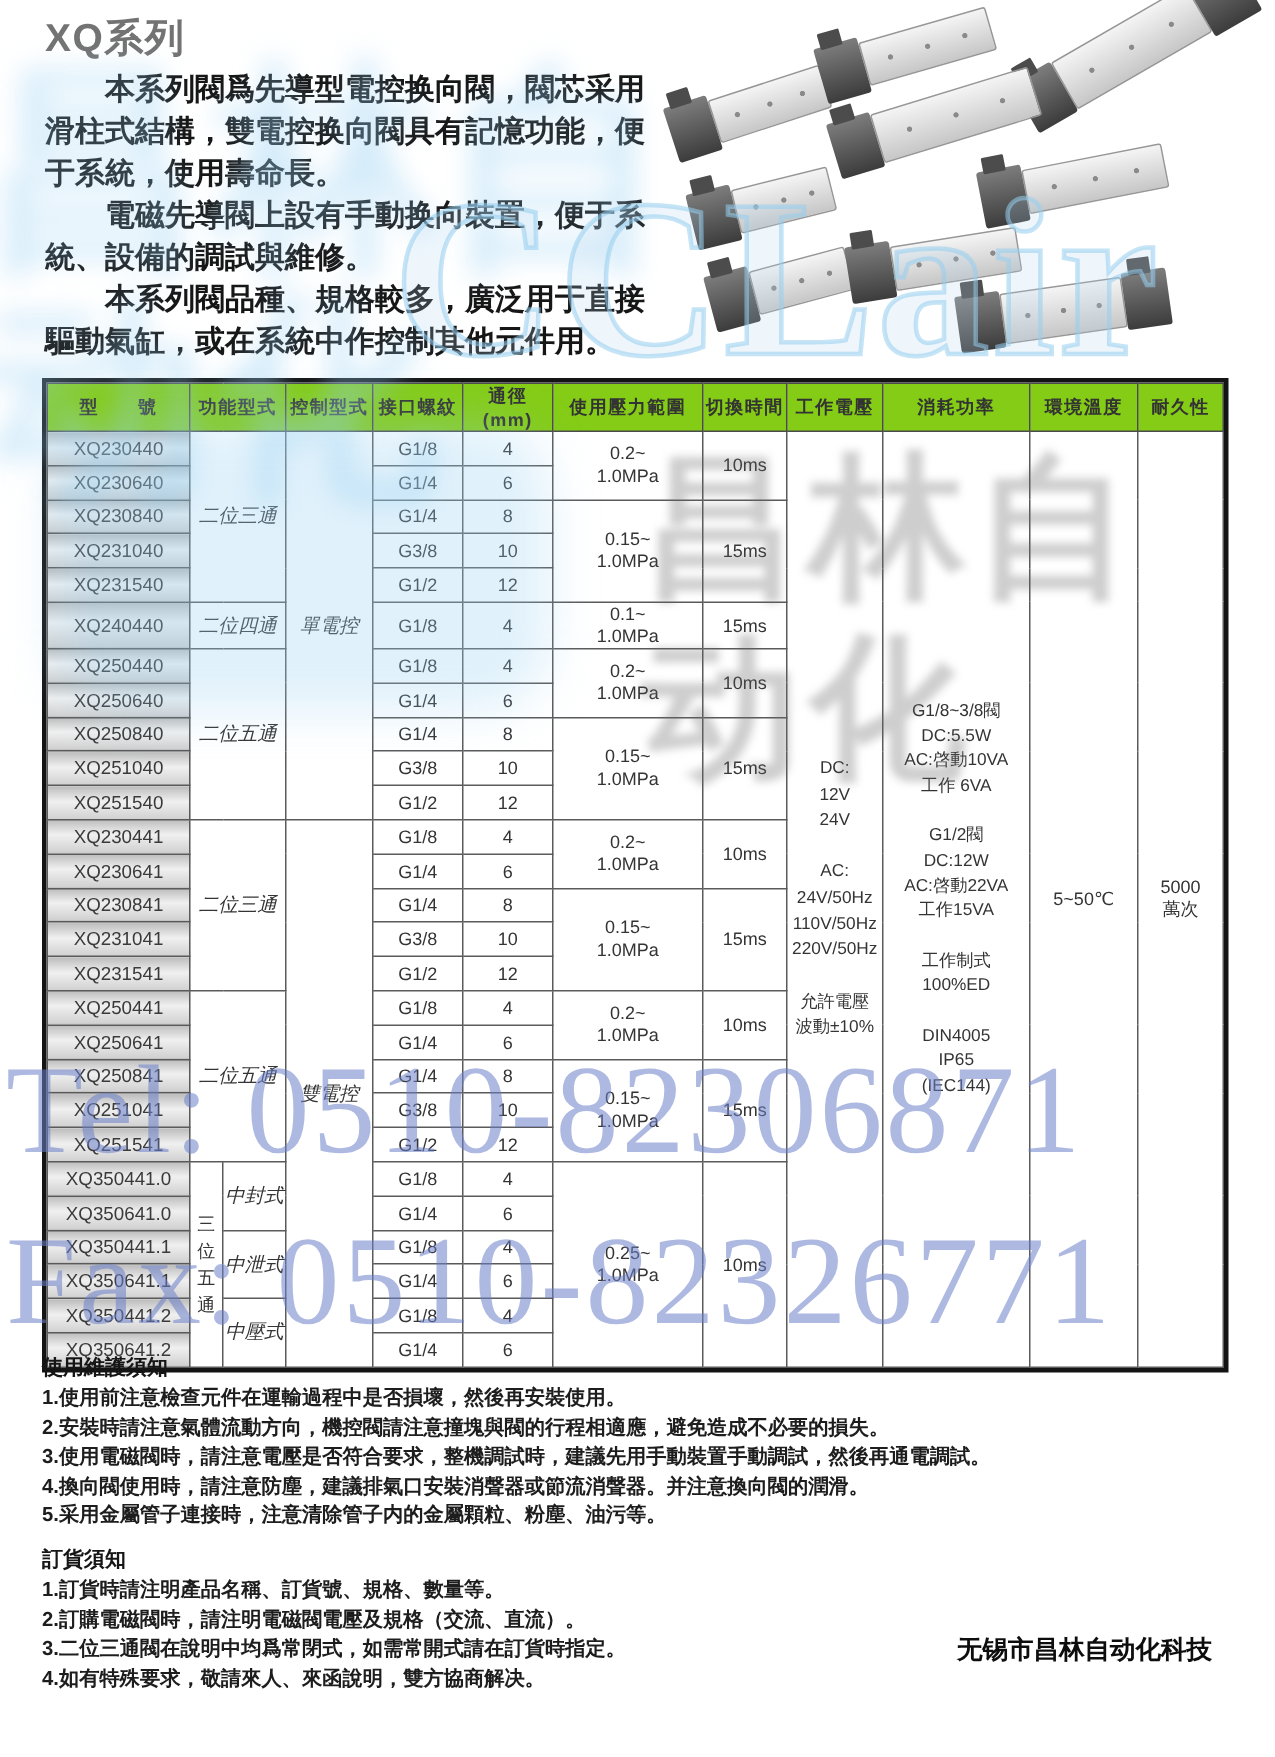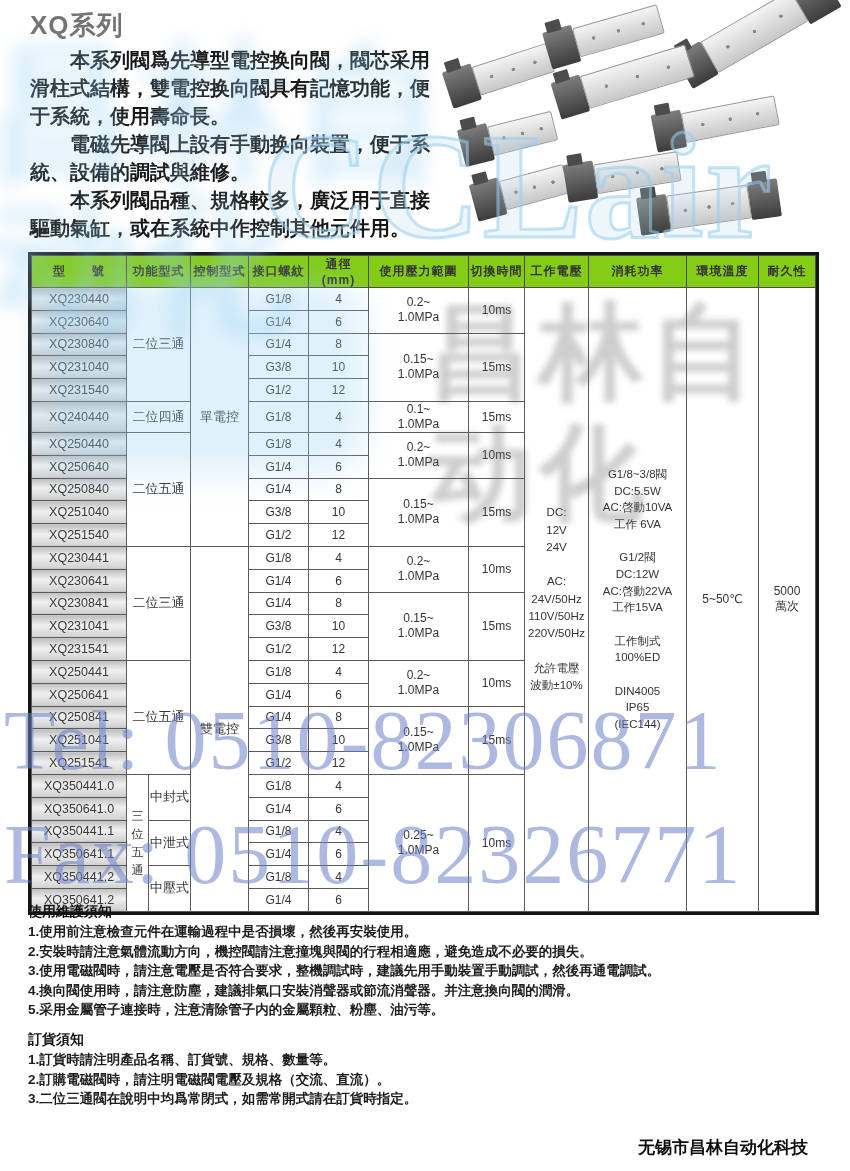--- a/index.html
+++ b/index.html
@@ -18,32 +18,32 @@
   .coil::before{content:"";position:absolute;left:5px;top:-9px;width:15px;height:11px;background:#4c4c4c;border-radius:1px;}
   .vbody{height:28px;background:linear-gradient(180deg,#f4f4f4,#c7c7c7);border:1px solid #979797;border-radius:2px;flex:1 1 auto;
          background-image:radial-gradient(circle at 20% 50%,#8a8a8a 1.5px,transparent 2px),radial-gradient(circle at 50% 50%,#8a8a8a 1.5px,transparent 2px),radial-gradient(circle at 80% 50%,#8a8a8a 1.5px,transparent 2px),linear-gradient(180deg,#f4f4f4,#c7c7c7);}
   
   .tablewrap{position:absolute;left:28px;top:252px;border:3px solid #141414;z-index:1;}
   table{border-collapse:collapse;table-layout:fixed;width:784px;}
   th{height:26px;background:#84cc16;border:1px solid #4a4a4a;font-size:12px;font-weight:600;color:#333;letter-spacing:1px;padding:0;}
   tbody tr{height:22.8px;}
   td{border:1px solid #5a5a5a;font-size:12px;text-align:center;vertical-align:middle;color:#343434;padding:0;background:#fff;}
   td.model{background:linear-gradient(180deg,#bdbdbd,#f0f0f0 45%,#d0d0d0);font-size:12.5px;color:#3a3a3a;}
-  td.fn,td.ctrl,td.sub{font-size:13px;}
+  td.fn,td.ctrl,td.sub{font-size:13px;font-style:italic;}
   .pre{white-space:pre-line;line-height:1.25;}
   td.volt{font-size:11.5px;line-height:1.5;}
   td.pow{font-size:11.5px;line-height:1.45;}
   td.vert{white-space:pre-line;font-size:12px;line-height:1.5;}
   
   .notes{position:absolute;left:28px;z-index:2;width:800px;}
   .notes .nh{font-size:14px;font-weight:700;color:#151515;line-height:22px;}
   .notes .ni{font-size:13.5px;font-weight:600;color:#1d1d1d;line-height:19.5px;}
   .maintenance{top:900px;}
   .ordering{top:1028px;}
-  .company{position:absolute;right:42px;top:1136px;font-size:17px;font-weight:700;color:#0d0d0d;z-index:2;}
+  .company{position:absolute;right:42px;top:1088px;font-size:17px;font-weight:700;color:#0d0d0d;z-index:2;}
   
   .wm{position:absolute;pointer-events:none;z-index:3;}
   .wm-blue-cn{left:-12px;top:36px;width:470px;font-size:150px;font-weight:700;line-height:1.02;letter-spacing:4px;
               color:rgba(151,208,242,0.40);filter:blur(9px);word-break:break-all;}
   .wm-blue-blob{left:36px;top:280px;width:330px;height:195px;background:rgba(152,210,243,0.30);border-radius:48px;filter:blur(16px);}
   .wm-brand{left:262px;top:100px;font-family:"Liberation Serif","DejaVu Serif",serif;font-size:150px;font-weight:700;letter-spacing:2px;
             color:rgba(178,216,240,0.22);-webkit-text-stroke:3px rgba(150,205,238,0.55);white-space:nowrap;}
   .wm-gray{left:428px;top:292px;width:424px;font-size:105px;font-weight:700;line-height:1.15;letter-spacing:6px;
            color:rgba(104,104,104,0.32);filter:blur(3px);word-break:break-all;}
   .wm-tel,.wm-fax{left:4px;width:846px;font-family:"Liberation Serif","DejaVu Serif",serif;font-size:84px;
@@ -354,20 +354,21 @@
   <div class="ni">3.使用電磁閥時，請注意電壓是否符合要求，整機調試時，建議先用手動裝置手動調試，然後再通電調試。</div>
   <div class="ni">4.換向閥使用時，請注意防塵，建議排氣口安裝消聲器或節流消聲器。并注意換向閥的潤滑。</div>
   <div class="ni">5.采用金屬管子連接時，注意清除管子内的金屬顆粒、粉塵、油污等。</div>
 </div>
 
 <div class="notes ordering">
   <div class="nh">訂貨須知</div>
   <div class="ni">1.訂貨時請注明產品名稱、訂貨號、規格、數量等。</div>
   <div class="ni">2.訂購電磁閥時，請注明電磁閥電壓及規格（交流、直流）。</div>
   <div class="ni">3.二位三通閥在說明中均爲常閉式，如需常開式請在訂貨時指定。</div>
+  <div class="ni">4.如有特殊要求，敬請來人、來函說明，雙方協商解决。</div>
 </div>
 
 <div class="company">无锡市昌林自动化科技</div>
 
 <div class="wm wm-blue-cn">昌林自动化</div>
 <div class="wm wm-blue-blob"></div>
 <div class="wm wm-brand">CCLair</div>
 <div class="wm wm-gray">昌林自动化</div>
 <div class="wm wm-tel">Tel: 0510-82306871</div>
 <div class="wm wm-fax">Fax: 0510-82326771</div>

